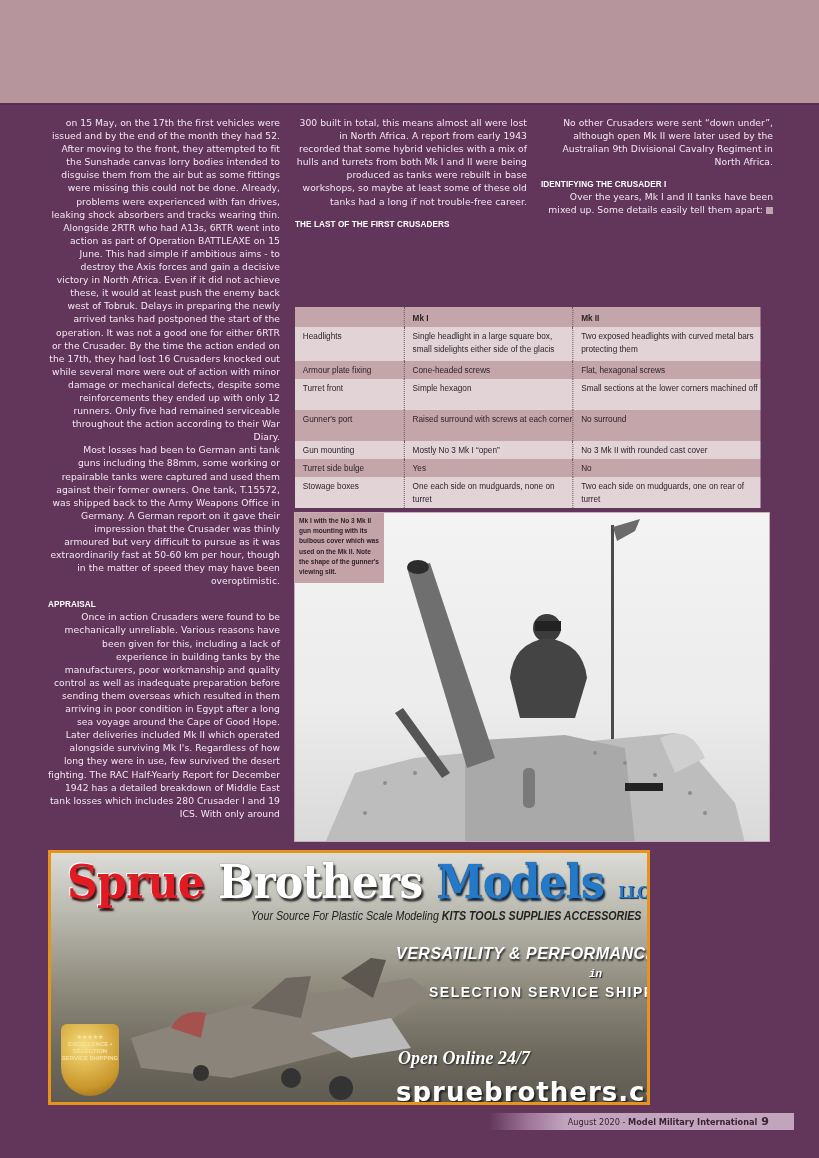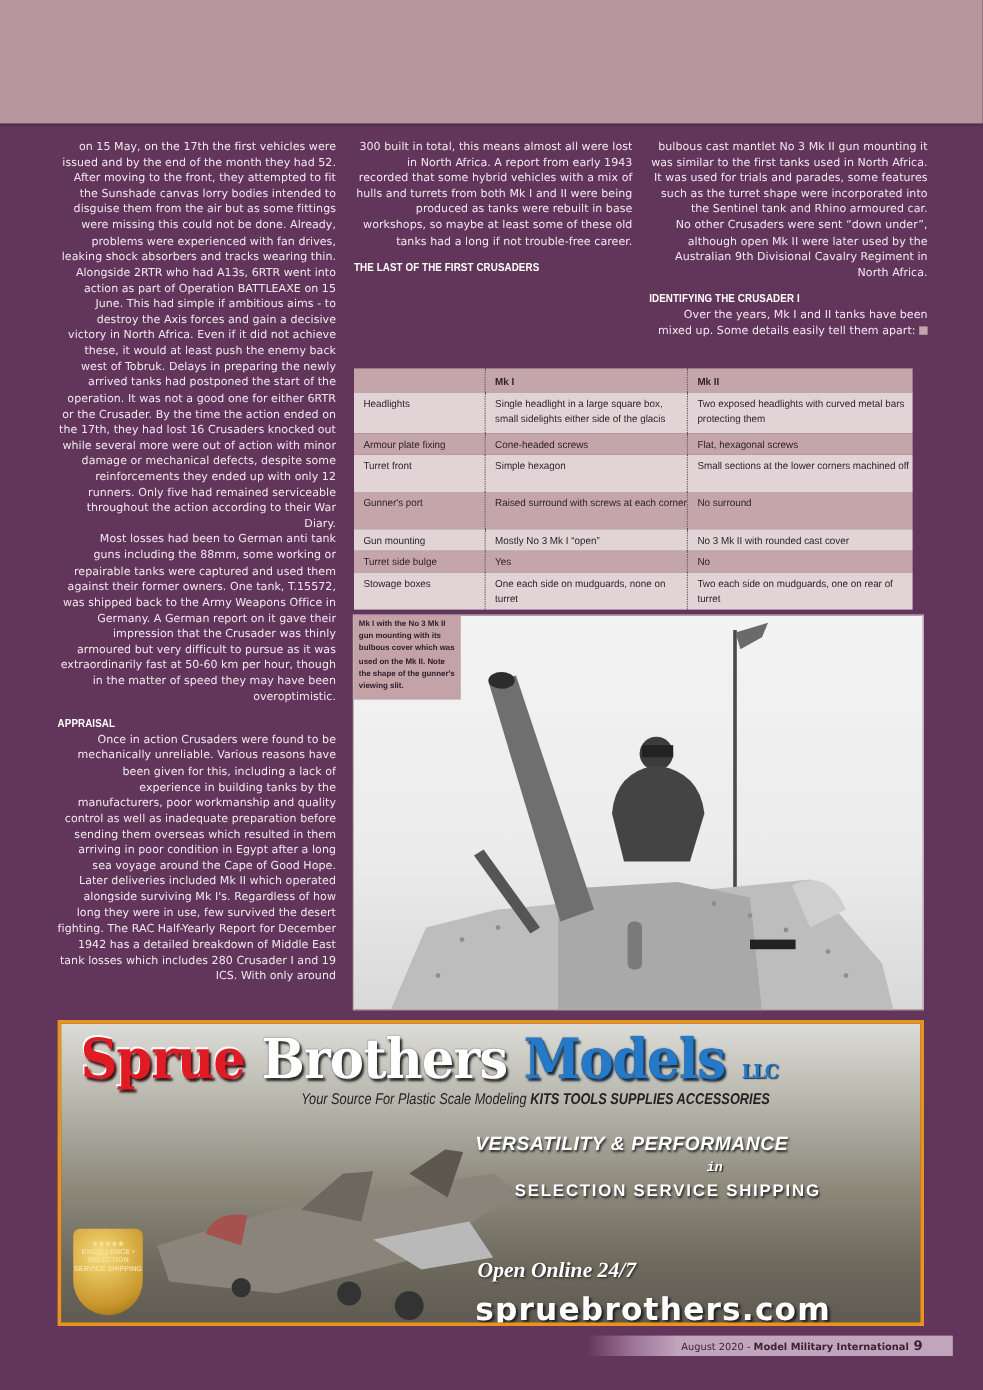--- a/index.html
+++ b/index.html
@@ -45,21 +45,21 @@
     border:1px solid #c6aeb6; box-sizing:border-box; overflow:hidden;
   }
   .caption {
     position:absolute; left:295px; top:513px; width:89px; height:70px;
     background:#c3a3a8; color:#2b1d28;
     font-family:"Liberation Sans", sans-serif; font-weight:bold; font-size:6.6px; line-height:10.2px;
     padding:3px 4px; box-sizing:border-box;
   }
 
   .ad {
-    position:absolute; left:48px; top:850px; width:722px; height:255px;
+    position:absolute; left:48px; top:850px; width:602px; height:255px;
     border:3px solid #e8931a; box-sizing:border-box; overflow:hidden;
     background:linear-gradient(180deg,#dcdcd8 0%,#b9b8ae 25%,#8d8a7c 55%,#6e6a5e 80%,#5f5b52 100%);
   }
   .ad-title {
     position:absolute; left:16px; top:2px; white-space:nowrap;
     font-family:"DejaVu Serif", serif; font-weight:bold; font-size:46px; letter-spacing:-1px;
     transform:scaleX(0.93); transform-origin:left;
   }
   .ad-title .w1 { color:#e01b24; text-shadow:2px 3px 2px #3a1416, -1px -1px 0 #ffffff; }
   .ad-title .w2 { color:#ffffff; text-shadow:2px 3px 2px #2a2a2a, 0 0 1px #222; }
@@ -113,21 +113,20 @@
   <p>Once in action Crusaders were found to be mechanically unreliable. Various reasons have been given for this, including a lack of experience in building tanks by the manufacturers, poor workmanship and quality control as well as inadequate preparation before sending them overseas which resulted in them arriving in poor condition in Egypt after a long sea voyage around the Cape of Good Hope.</p>
   <p class="indent">Later deliveries included Mk II which operated alongside surviving Mk I's. Regardless of how long they were in use, few survived the desert fighting. The RAC Half-Yearly Report for December 1942 has a detailed breakdown of Middle East tank losses which includes 280 Crusader I and 19 ICS. With only around</p>
 </div>
 
 <div class="col col2">
   <p>300 built in total, this means almost all were lost in North Africa. A report from early 1943 recorded that some hybrid vehicles with a mix of hulls and turrets from both Mk I and II were being produced as tanks were rebuilt in base workshops, so maybe at least some of these old tanks had a long if not trouble-free career.</p>
   <h3>THE LAST OF THE FIRST CRUSADERS</h3>
 </div>
 
 <div class="col col3">
-  <p>bulbous cast mantlet No 3 Mk II gun mounting it was similar to the first tanks used in North Africa. It was used for trials and parades, some features such as the turret shape were incorporated into the Sentinel tank and Rhino armoured car.</p>
   <p class="indent">No other Crusaders were sent “down under”, although open Mk II were later used by the Australian 9th Divisional Cavalry Regiment in North Africa.</p>
   <h3>IDENTIFYING THE CRUSADER I</h3>
   <p><span>Over the years, Mk I and II tanks have been mixed up. Some details easily tell them apart:</span><span class="end-mark"></span></p>
 </div>
 
 <div class="table">
   <div class="trow head">
     <div class="tcell c1"></div>
     <div class="tcell c2">Mk I</div>
     <div class="tcell c3">Mk II</div>

